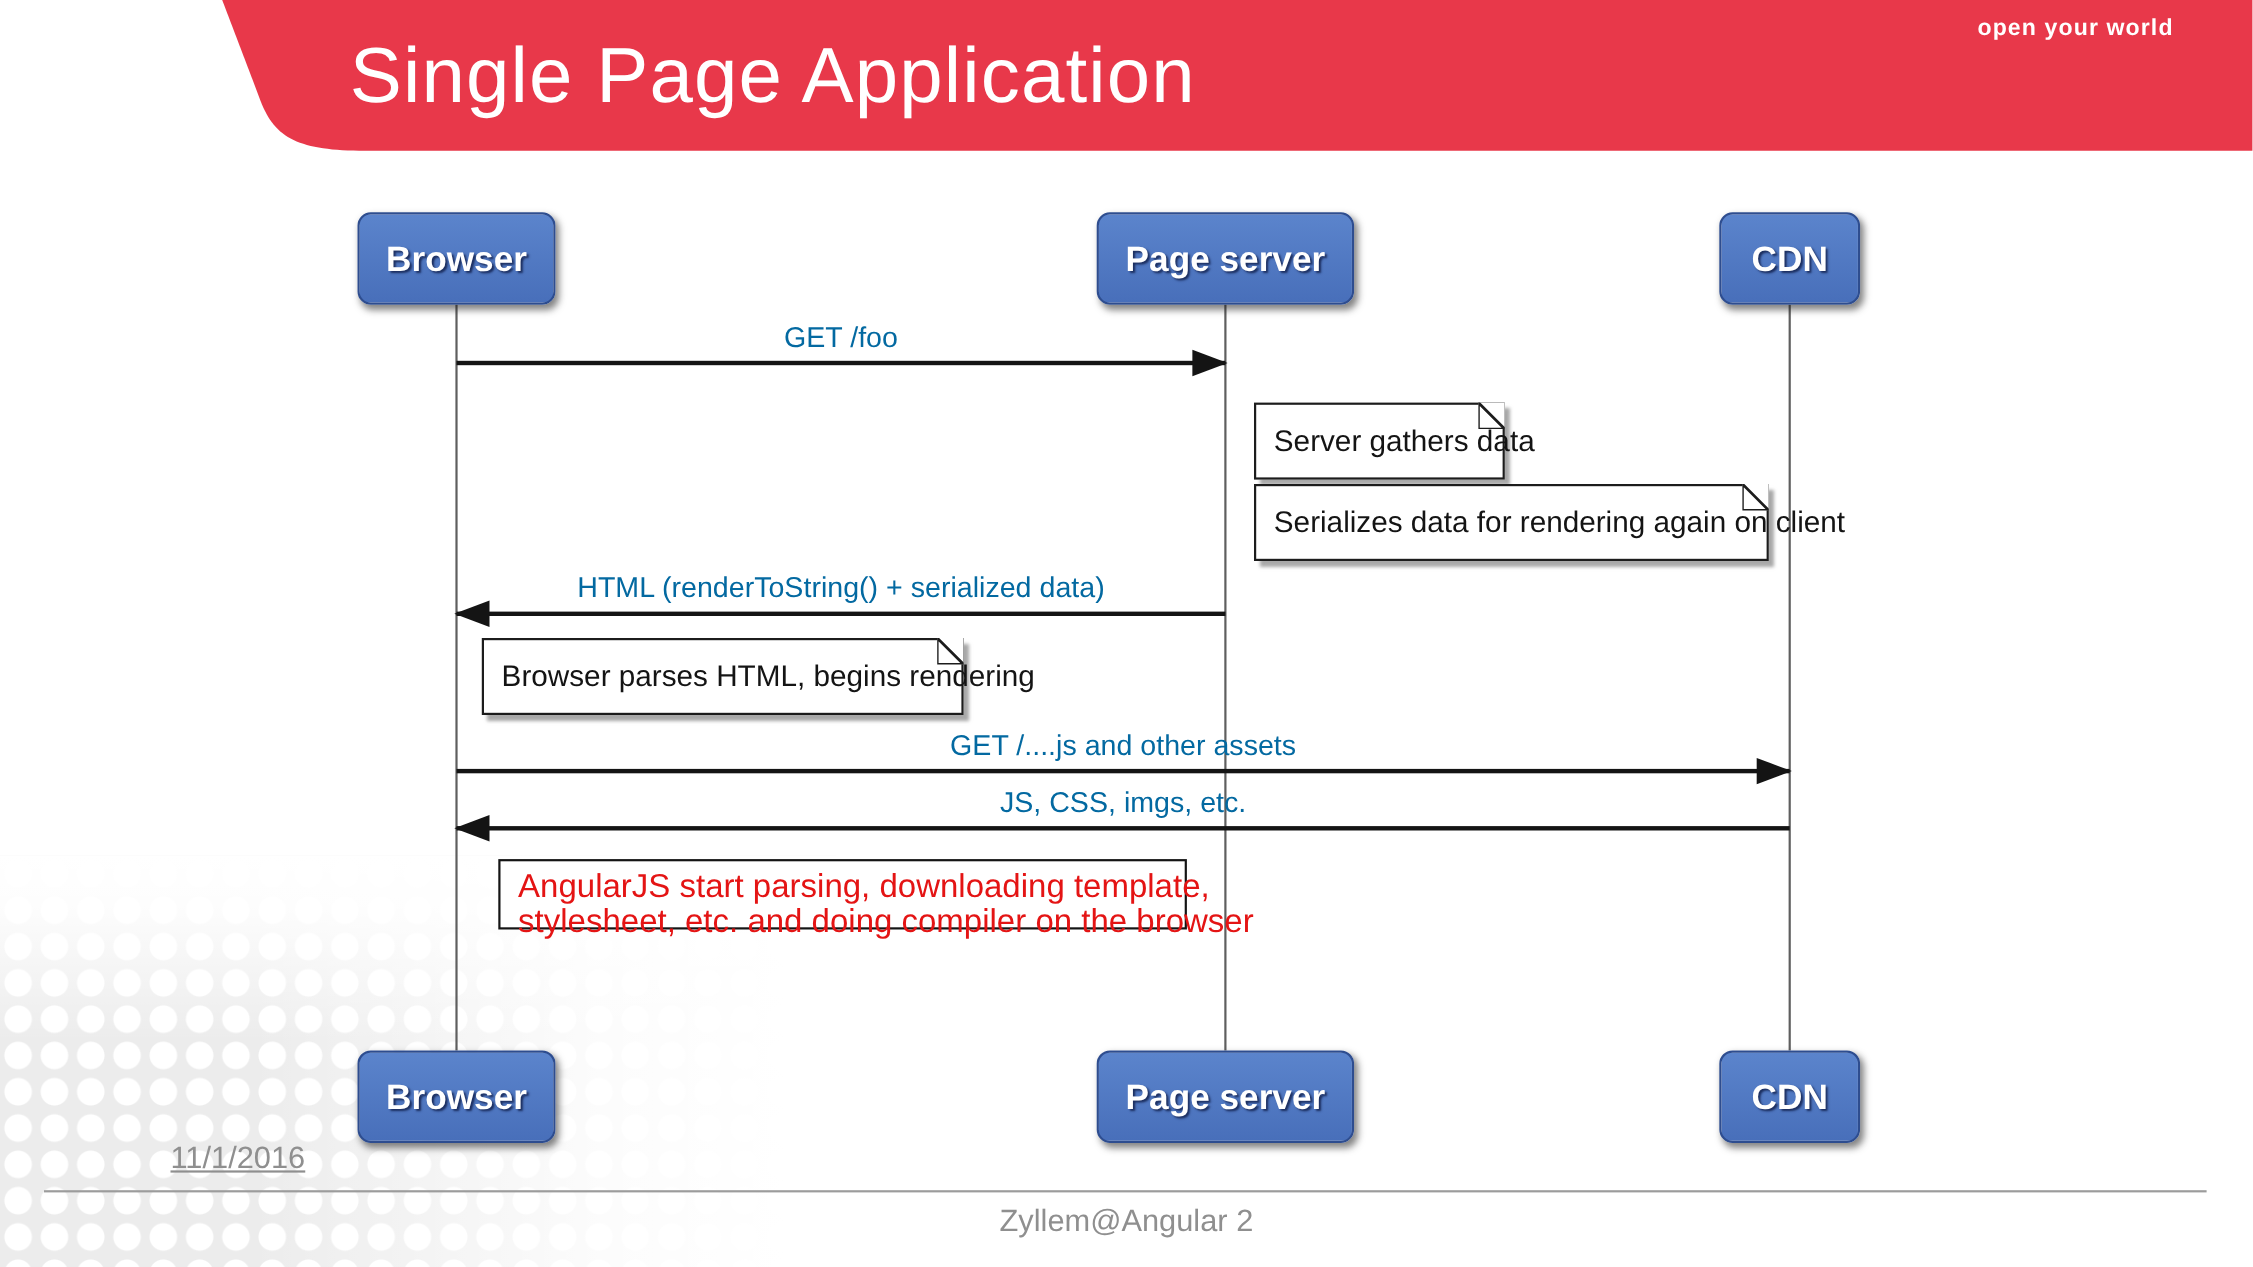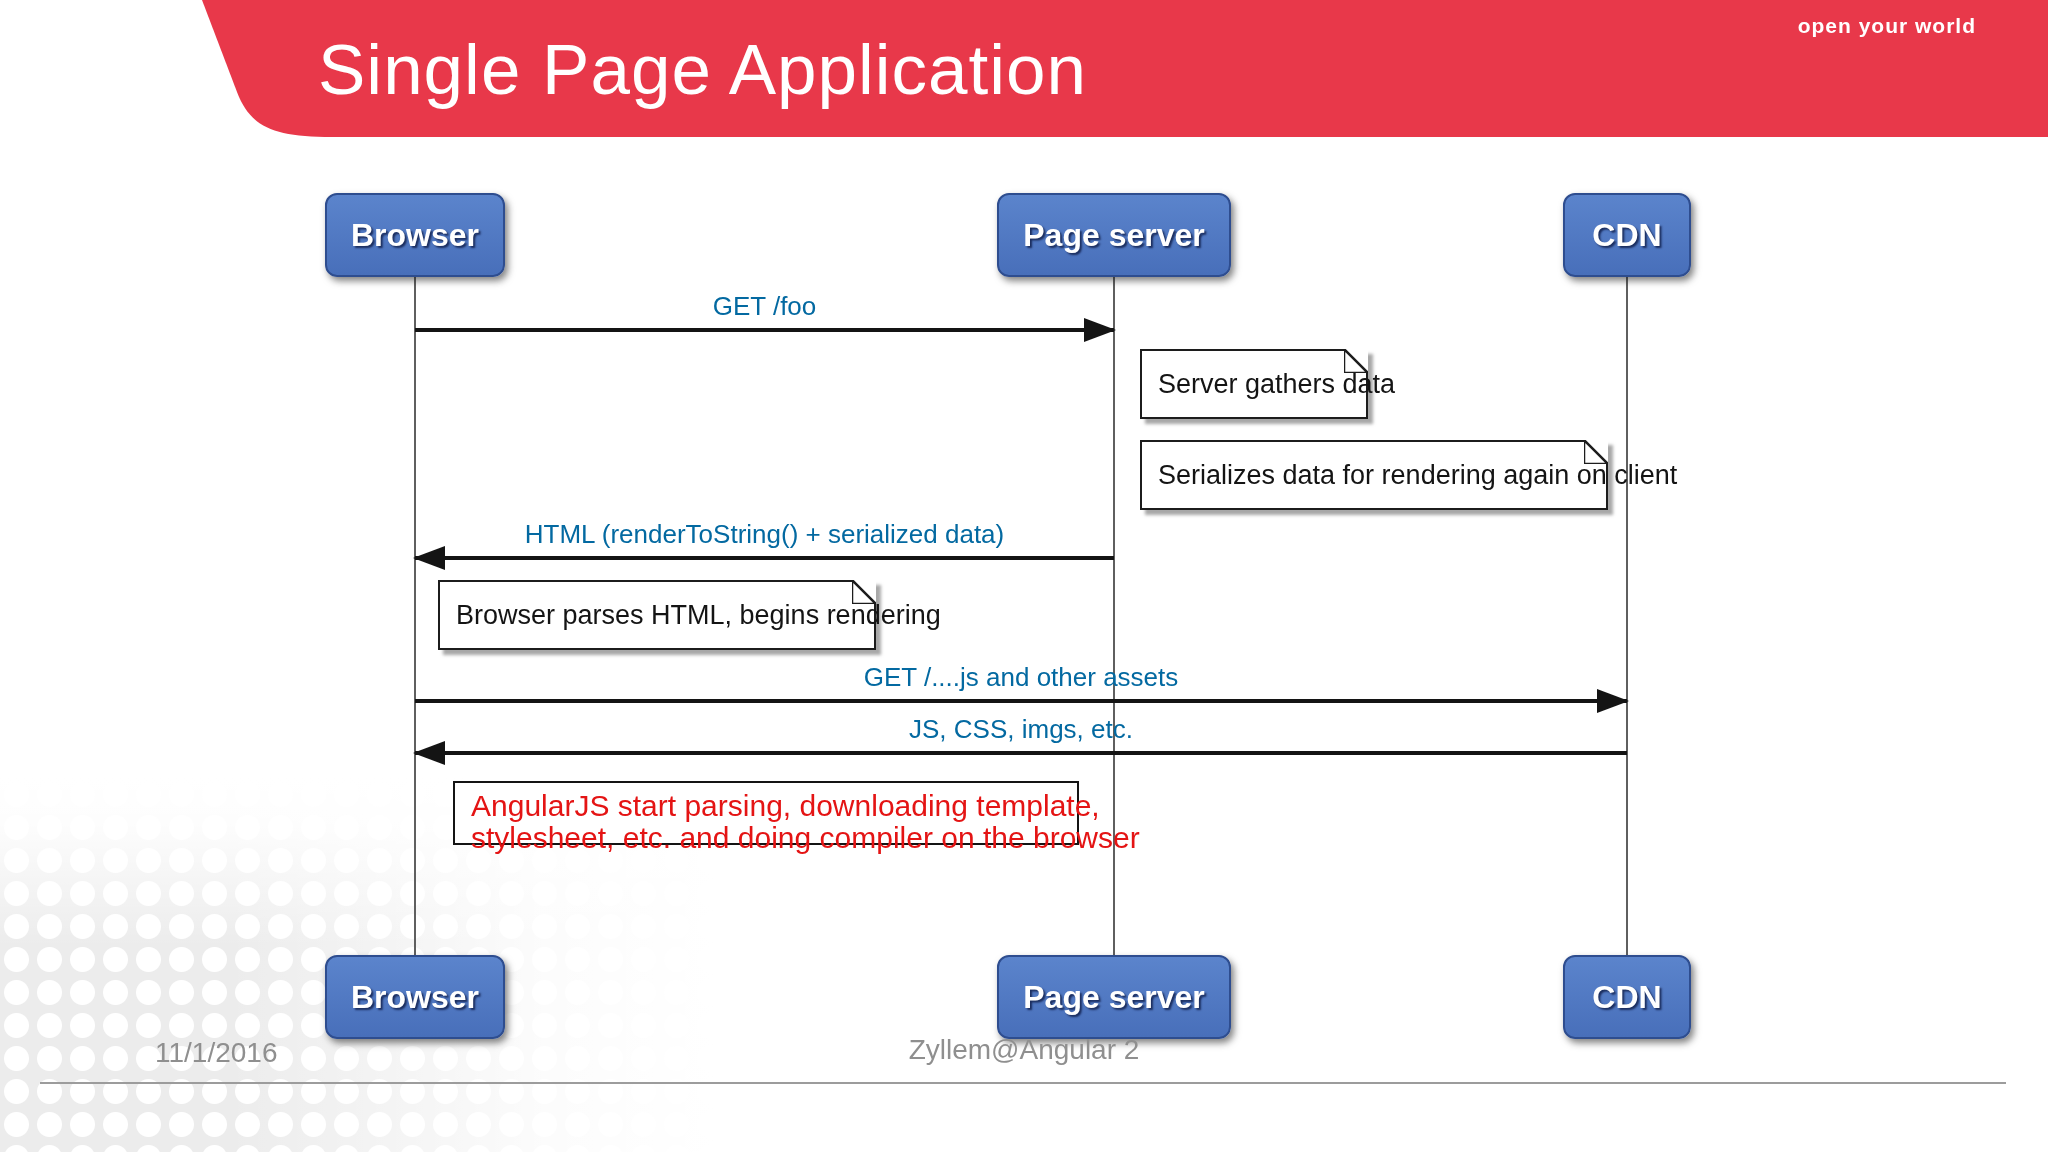--- a/index.html
+++ b/index.html
@@ -80,22 +80,22 @@
   
   .annotation {
     position:absolute; left:453px; top:781px; width:626px; height:64px;
     background:#ffffff; border:2px solid #141414; box-sizing:border-box;
     padding:7px 16px; font-size:30px; line-height:32px; color:#e41414;
     white-space:nowrap;
   }
 
   
   .footer-line { position:absolute; left:40px; top:1082px; width:1966px; height:2px; background:#9c9c9c; }
-  .footer-date { position:absolute; left:155px; top:1037px; font-size:28px; color:#8f8f8f; }
-  .footer-center { position:absolute; left:0; top:1034px; width:2048px; text-align:center; font-size:28px; color:#8f8f8f; }
+  .footer-date { position:absolute; left:155px; top:1037px; font-size:28px; color:#8f8f8f;text-decoration:underline; }
+  .footer-center { position:absolute; left:0; top:1094px; width:2048px; text-align:center; font-size:28px; color:#8f8f8f; }
 </style>
 </head>
 <body>
 
 <div class="slide">
 
   <div class="dots"></div>
   <div class="dots-fade"></div>
 
   <svg class="banner-svg" width="2048" height="140" viewBox="0 0 2048 140">
@@ -116,21 +116,21 @@
   <div class="actor" style="left:997px; top:193px; width:234px;">
     <span>Page server</span>
   </div>
   <div class="actor" style="left:1563px; top:193px; width:128px;">
     <span>CDN</span>
   </div>
 
   <div class="msg-label" style="left:415px; top:288px; width:699px;">GET /foo</div>
   <div class="msg-line right" style="left:415px; top:328px; width:699px;"></div>
 
-  <div class="note" style="left:1140px; top:349px; width:228px; height:70px;align-items:center;">
+  <div class="note" style="left:1140px; top:366px; width:228px; height:70px;align-items:center;">
     <svg class="fold" width="24" height="24" viewBox="0 0 24 24">
       <path d="M0,0 L24,0 L24,24 Z" fill="#ffffff"></path>
       <path d="M0,0 L0,24 L24,24 Z" fill="#ffffff" stroke="#1c1c1c" stroke-width="2.5"></path>
     </svg>
     <span>Server gathers data</span>
   </div>
 
   <div class="note" style="left:1140px; top:440px; width:468px; height:70px;">
     <svg class="fold" width="24" height="24" viewBox="0 0 24 24">
       <path d="M0,0 L24,0 L24,24 Z" fill="#ffffff"></path>

